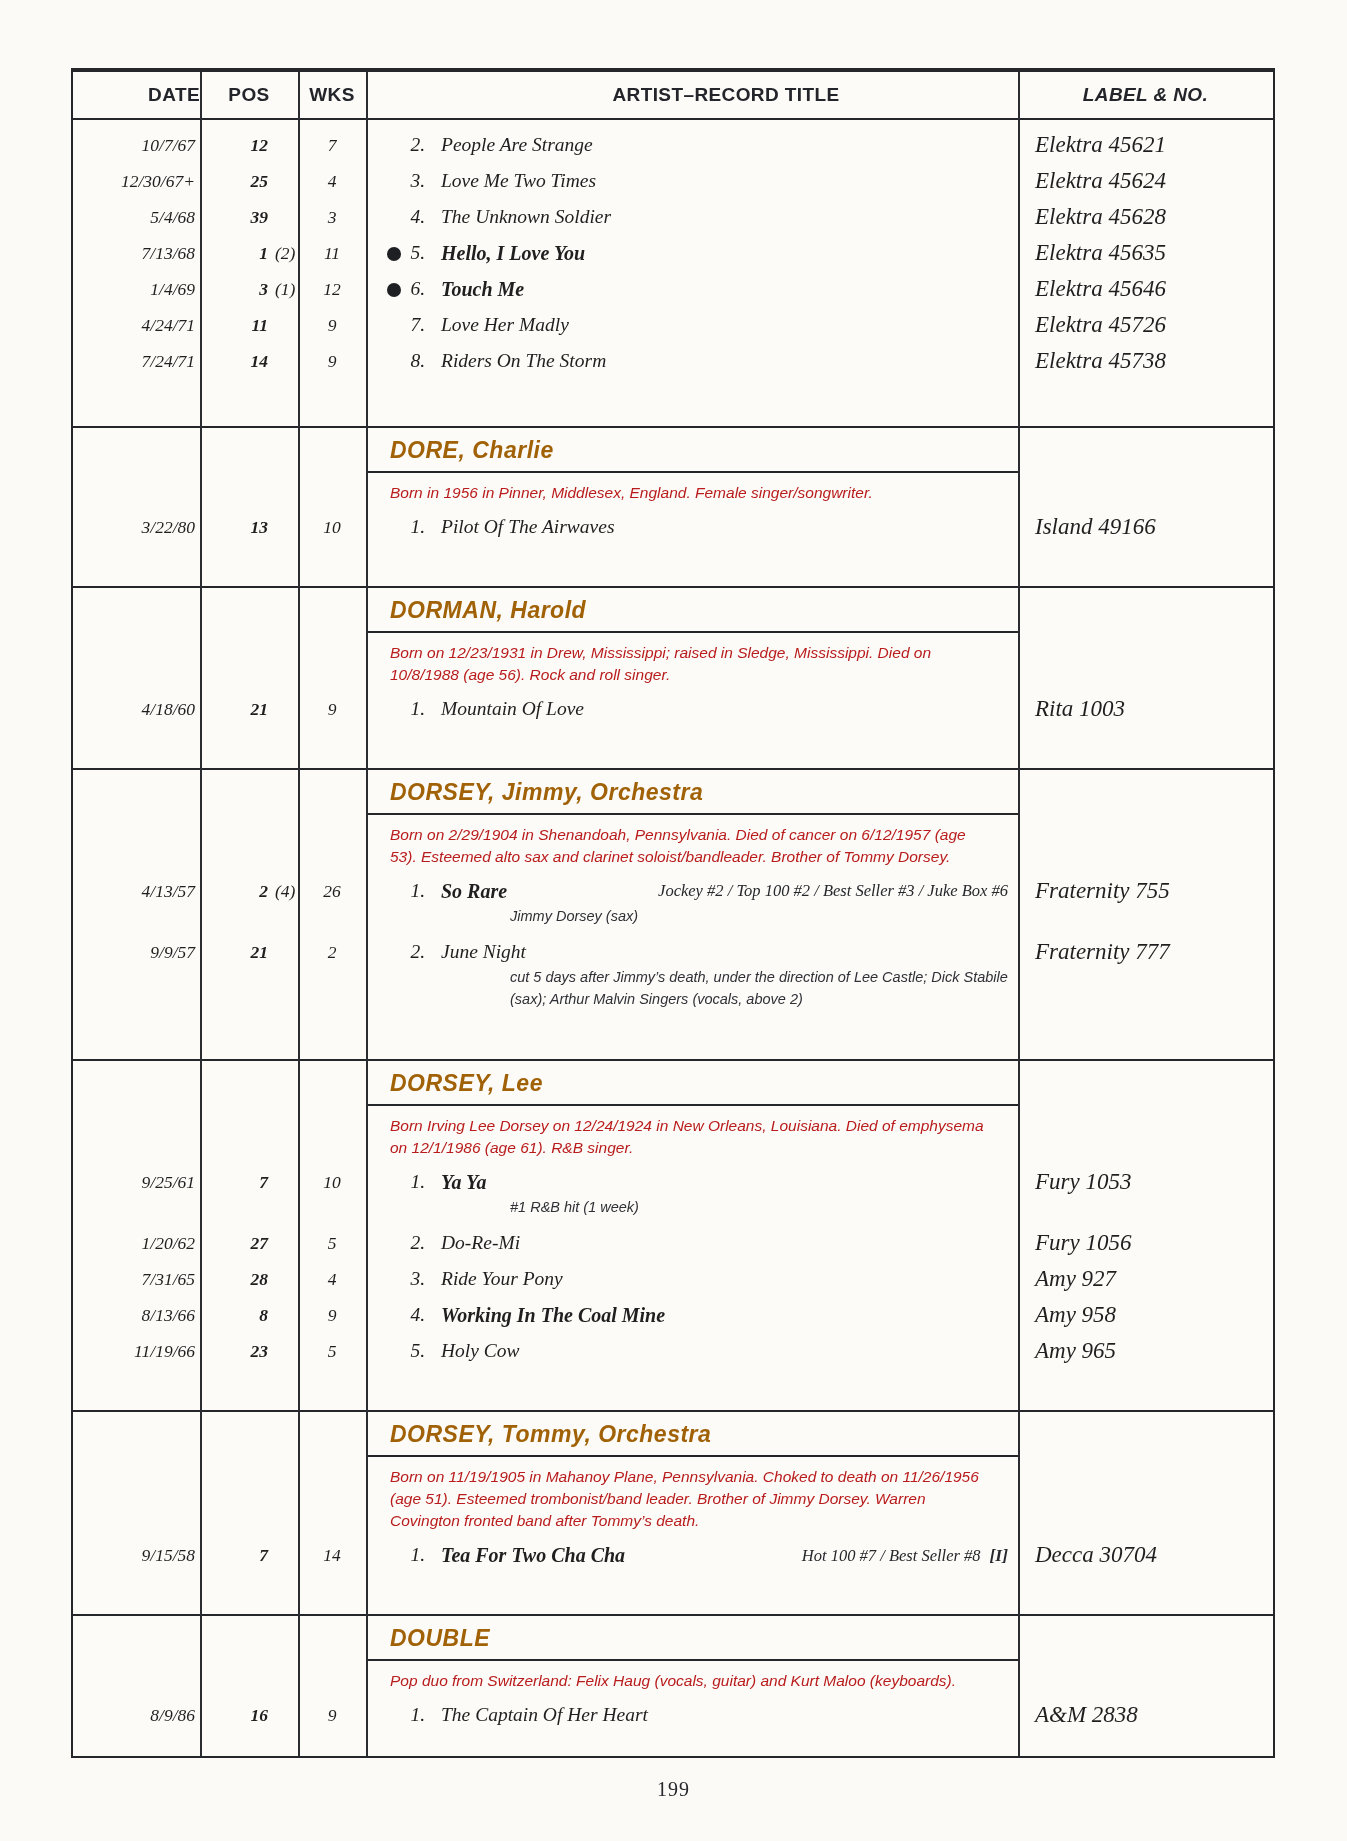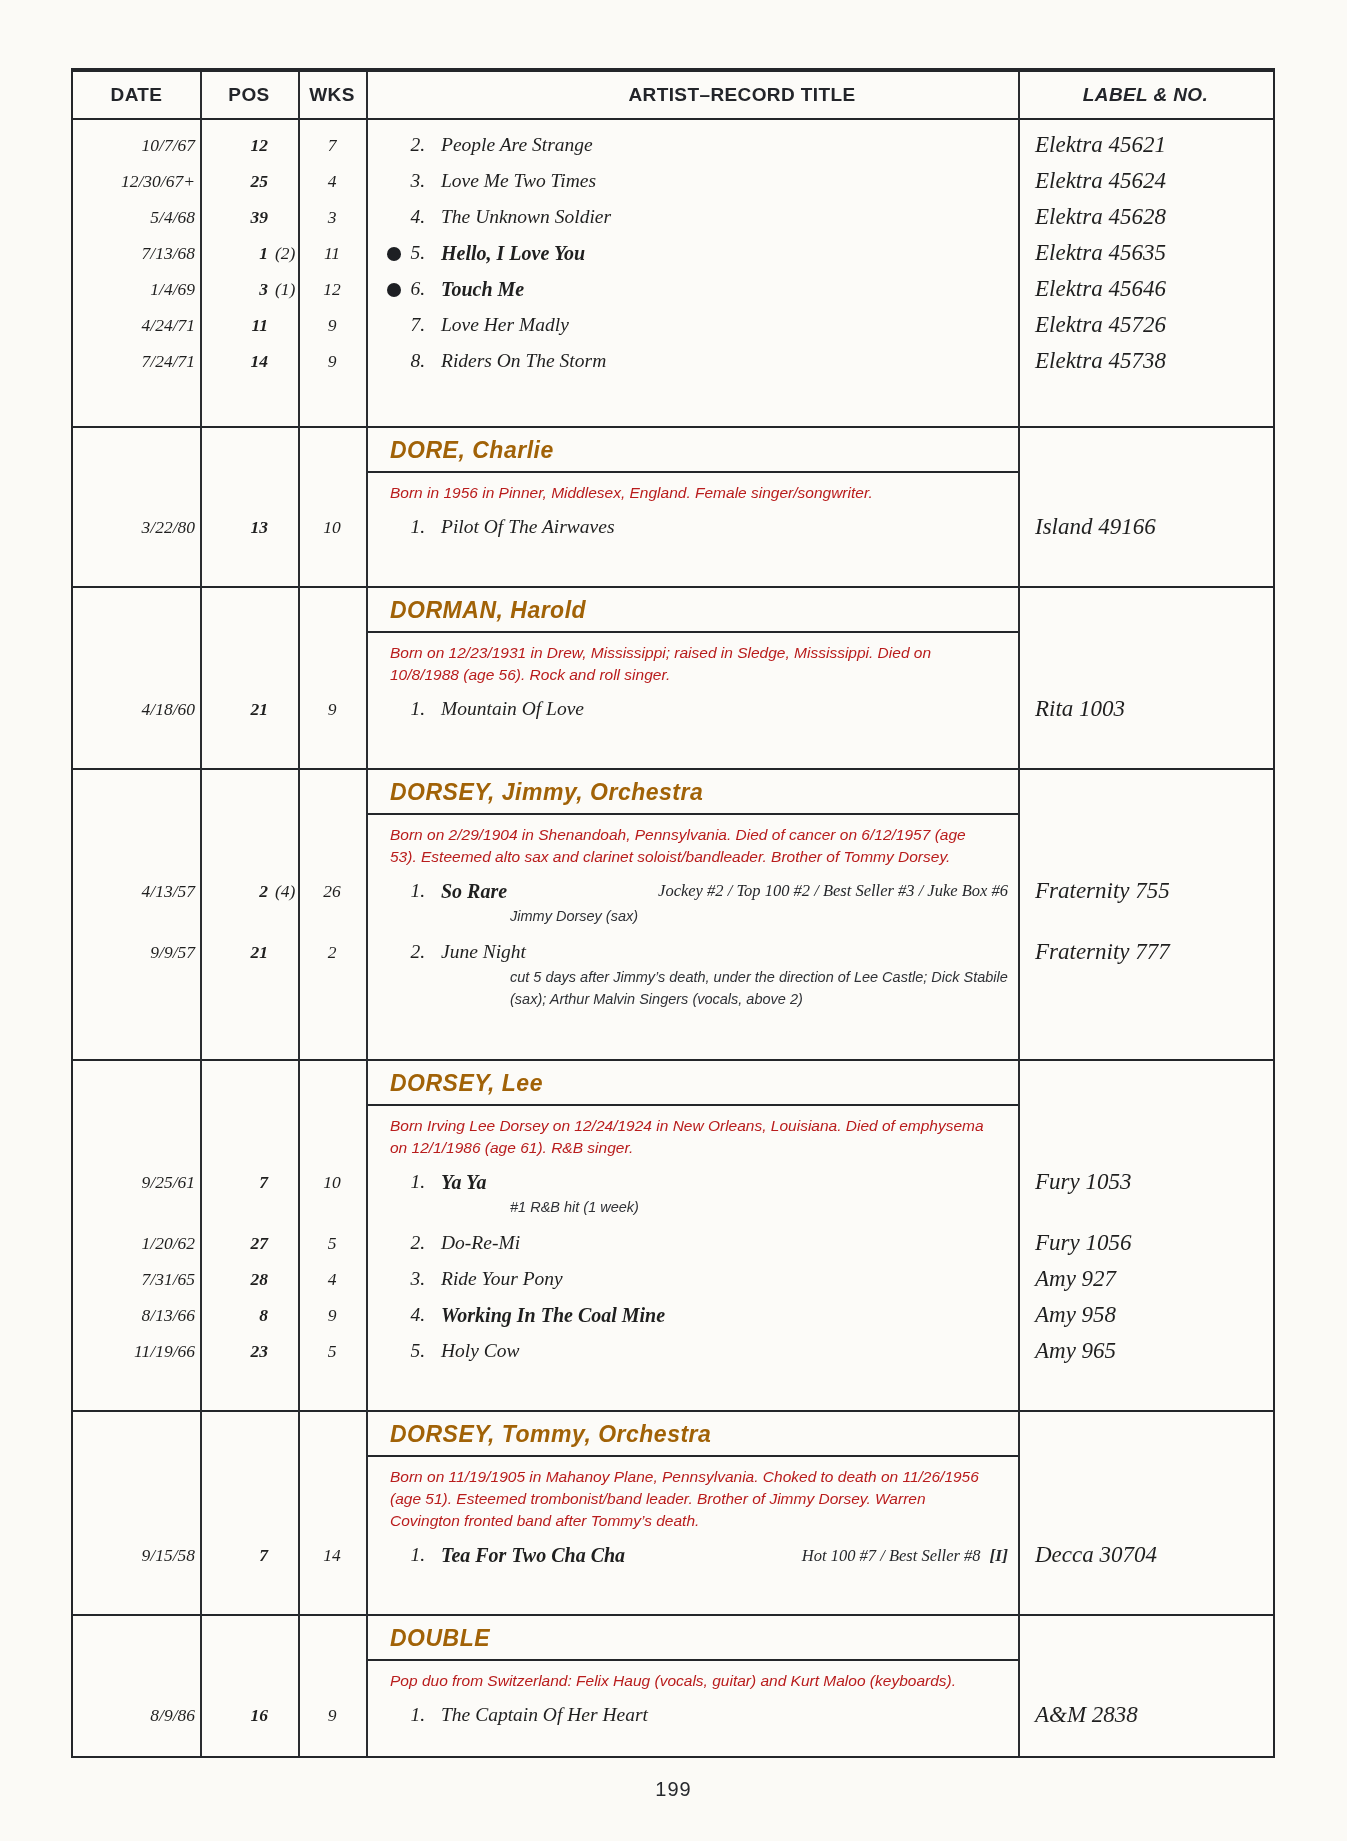--- a/index.html
+++ b/index.html
@@ -21,24 +21,24 @@
   }
   .vline{position:absolute;top:0;bottom:0;width:2px;background:#2a2c30;z-index:2;}
   .vl1{left:127px}.vl2{left:225px}.vl3{left:293px}.vl4{left:945px}
   .thead{position:relative;height:46px;border-bottom:2.5px solid #24262a;}
   .hcell{
     position:absolute;top:0;height:46px;line-height:46px;
     text-align:center;
     font-family:"Liberation Sans", sans-serif;
     font-weight:700;font-size:19px;letter-spacing:0.4px;color:#23252a;
   }
-  .hc-date{left:0;width:127px;}
+  .hc-date{left:0;width:127px;text-align:right;}
   .hc-pos{left:127px;width:98px;}
   .hc-wks{left:225px;width:68px;}
-  .hc-title{left:293px;width:720px;padding-left:16px;}
+  .hc-title{left:293px;width:720px;}
   .hc-label{left:945px;width:255px;font-style:italic;}
 
   .tbody{position:relative;}
   .section{position:relative;padding-bottom:42px;font-style:italic;}
   .section:first-child{padding-bottom:48px;padding-top:6px;}
   .section + .section{border-top:2.5px solid #24262a;}
 
   .name-box{
     margin-left:293px;width:652px;box-sizing:border-box;
     border-bottom:2.5px solid #24262a;
@@ -68,21 +68,21 @@
   .ch .tag{font-weight:700;font-size:17.5px;margin-left:9px;}
   .l{position:absolute;left:962px;font-size:23px;white-space:nowrap;}
   .note{
     margin:-2px 0 7px 437px;width:505px;
     font-family:"Liberation Sans", sans-serif;
     font-size:14.5px;line-height:1.5;color:#2f3136;
   }
   .page-number{
     position:absolute;left:0;right:0;top:1778px;
     text-align:center;
-    font-family:Liberation Sans, sans-serif;
+    font-family:Liberation Serif, serif;
     font-size:20px;letter-spacing:1px;color:#26282c;
   }
 </style>
 </head>
 <body>
 
 <div class="chart-table">
   <div class="vline vl1"></div>
   <div class="vline vl2"></div>
   <div class="vline vl3"></div>

